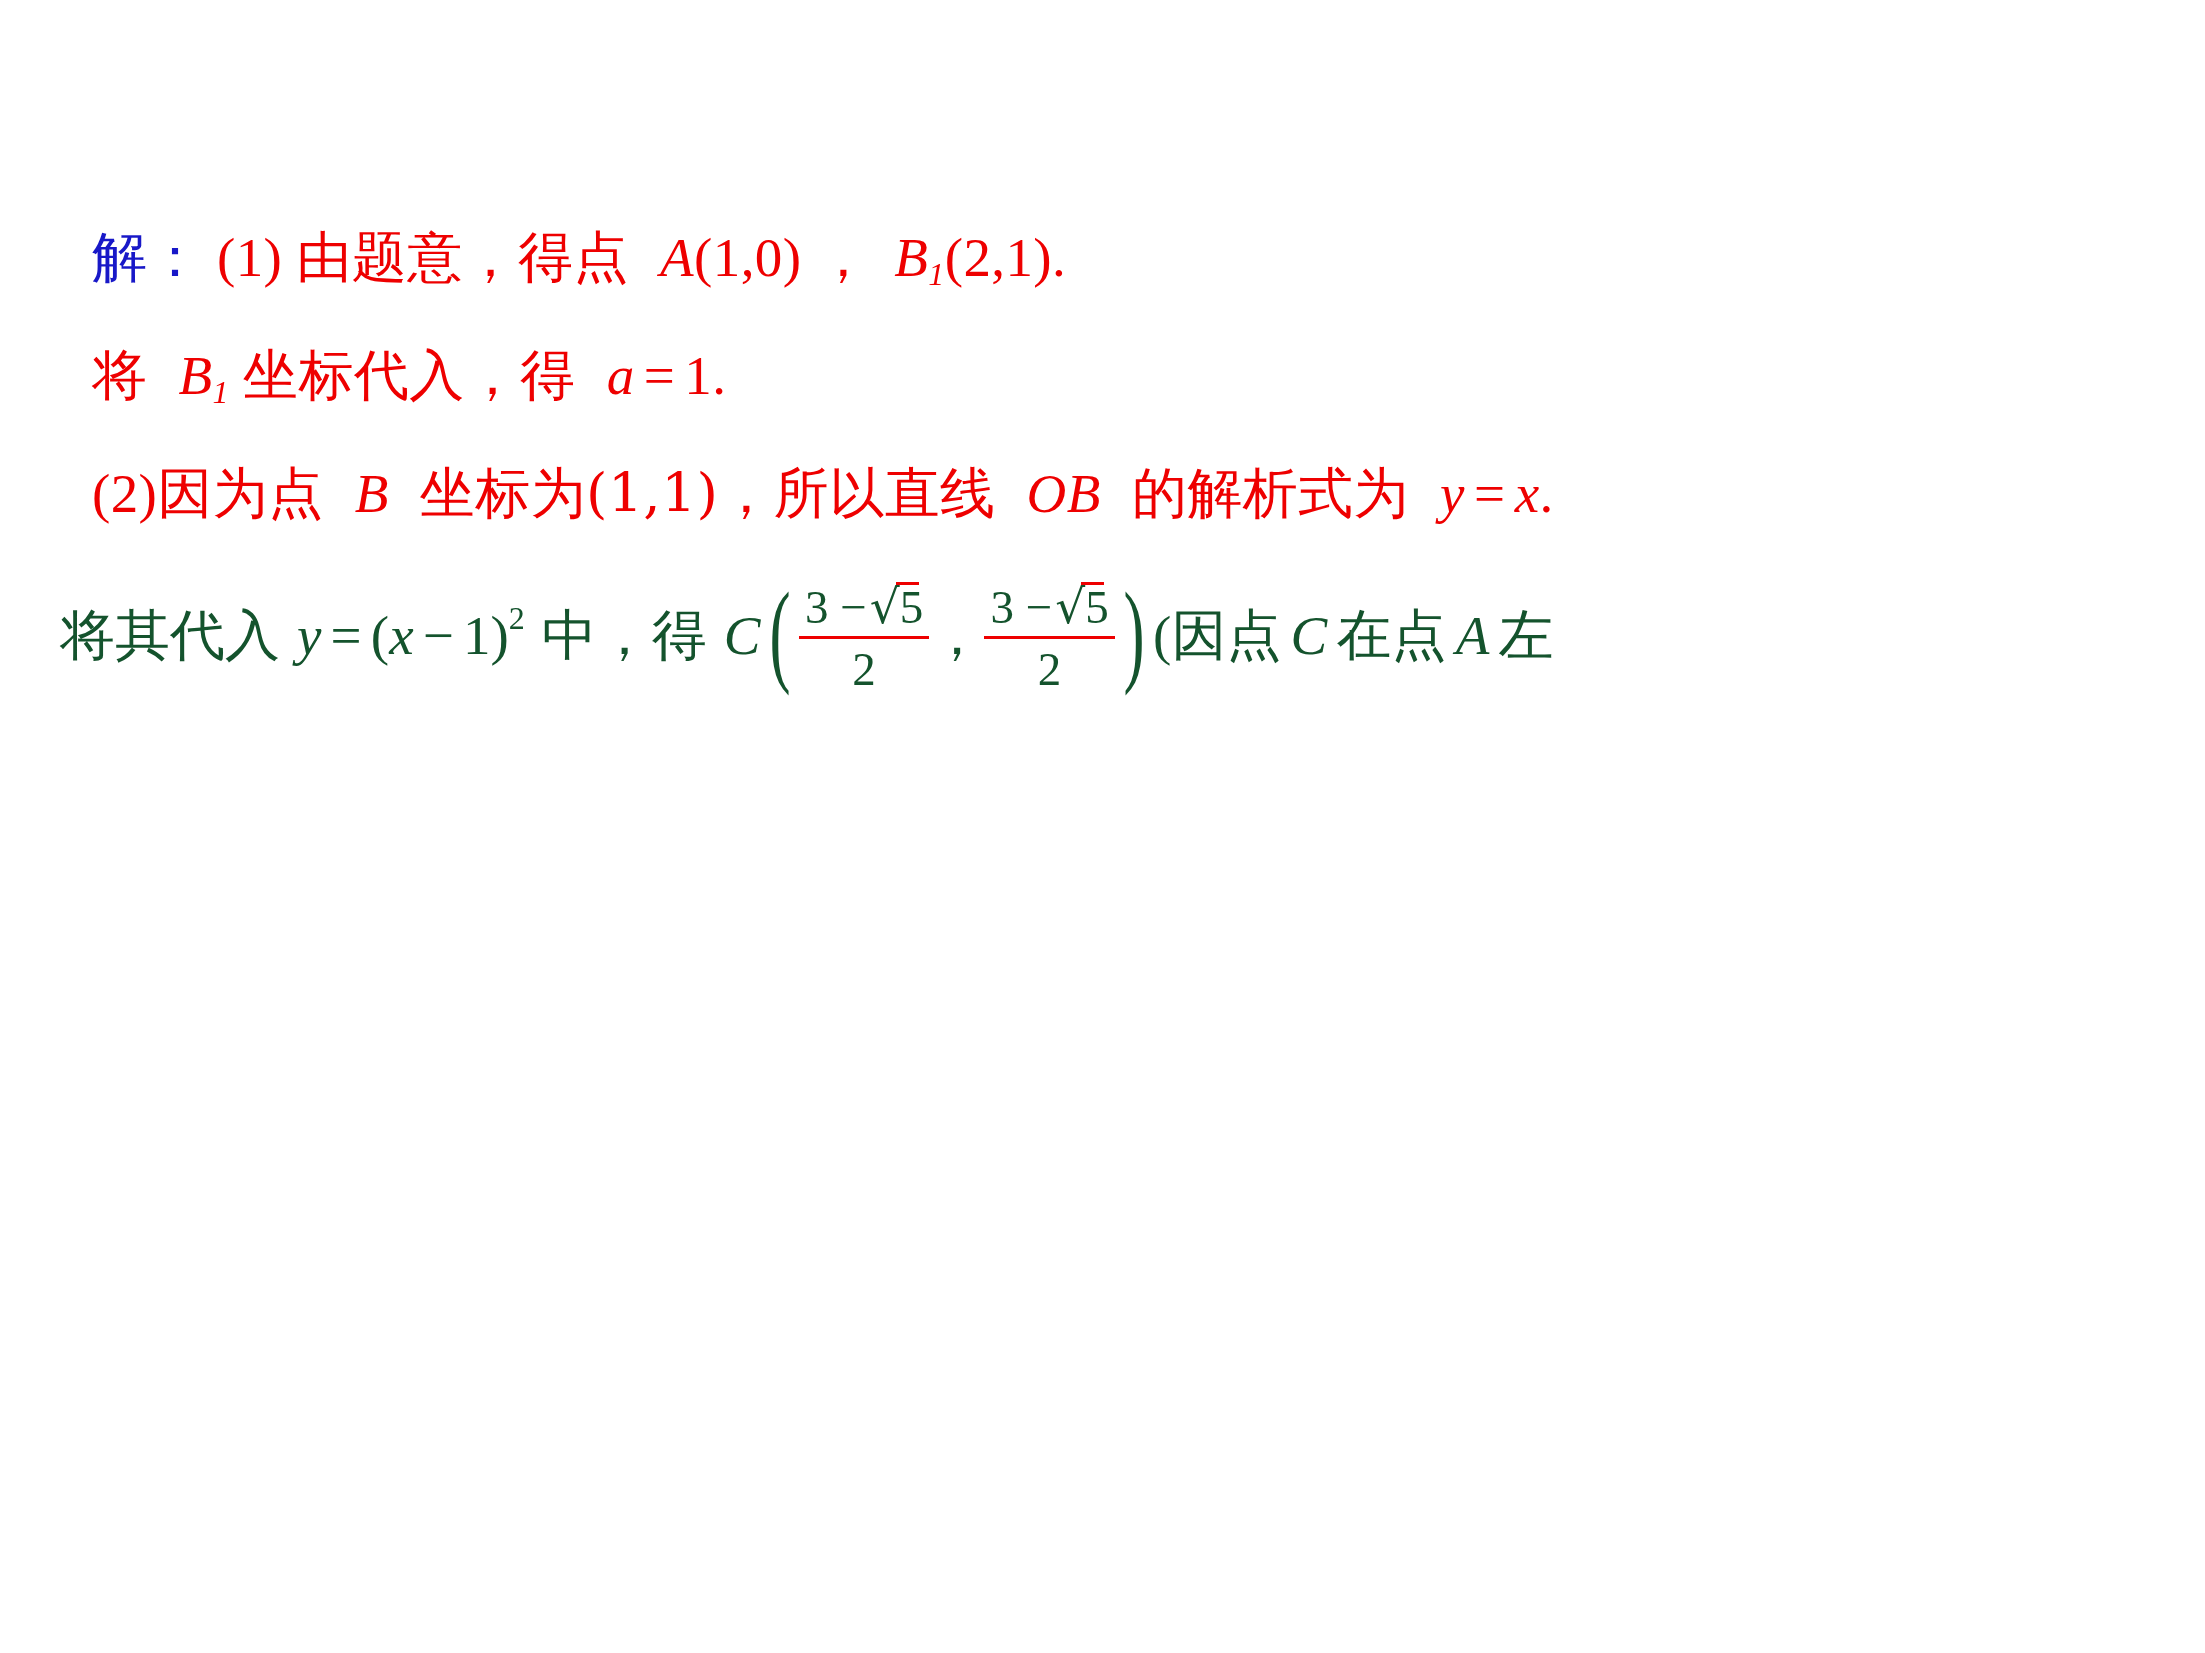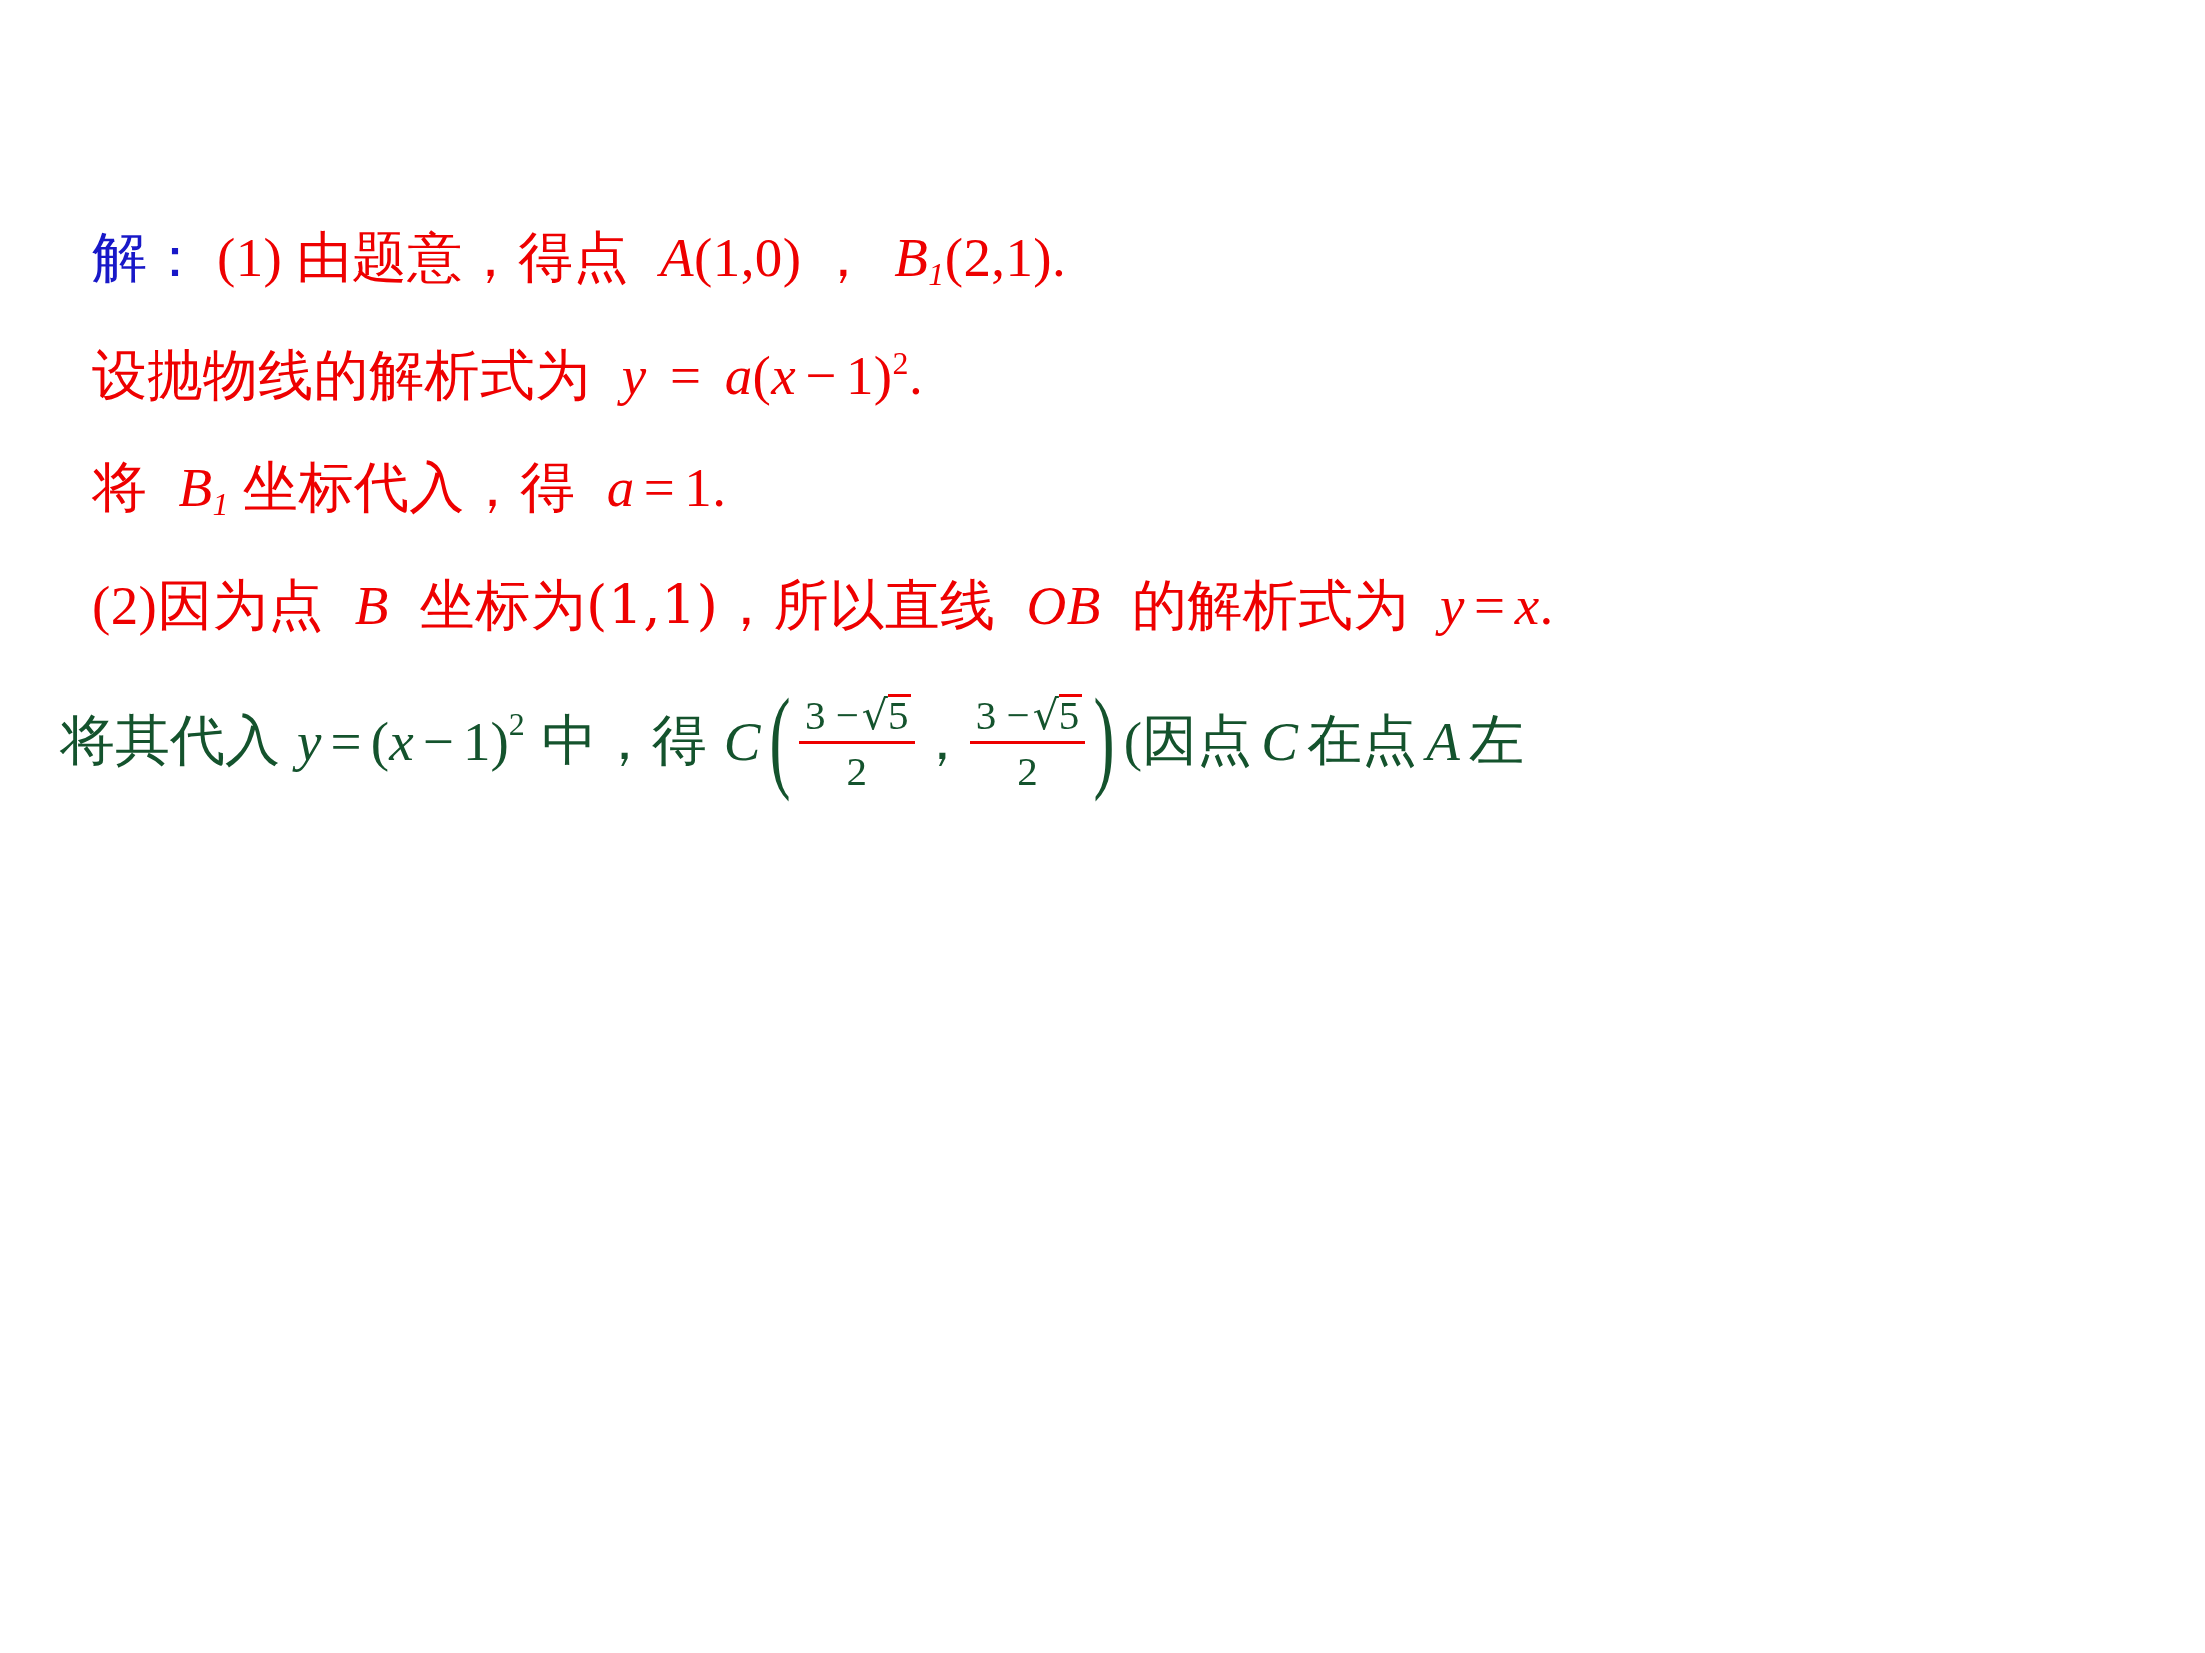--- a/index.html
+++ b/index.html
@@ -82,21 +82,21 @@
     line-height: 0.55;
     transform: scaleX(0.55);
     font-family: "Liberation Serif", serif;
     position: relative;
     top: -3.1px;
   }
   .frac {
     display: inline-block;
     text-align: center;
     vertical-align: middle;
-    font-size: 41px;
+    font-size: 47px;
     position: relative;
     top: 1.5px;
   }
   .frac .num {
     display: block;
     padding: 0 6.1px 1.5px 6.1px;
     border-bottom: 3.1px solid #ee0000;
     white-space: nowrap;
   }
   .frac .den {
@@ -129,26 +129,20 @@
 
     <div class="line">
       <span class="solve-label">解：</span>
       <span class="mn">(1)</span>
       <span class="cn">由题意，得点</span><span class="sp"></span>
       <span class="mi">A</span><span class="mn">(1,0)</span>
       <span class="cn">，</span><span class="sp-s"></span>
       <span class="mi">B</span><sub>1</sub><span class="mn">(2,1)</span><span class="mn">.</span>
     </div>
 
-    <div class="line">
-      <span class="cn">设抛物线的解析式为</span><span class="sp"></span>
-      <span class="mi">y</span><span class="sp-s"></span>
-      <span class="mn">=</span><span class="sp-s"></span>
-      <span class="mi">a</span><span class="mn">(</span><span class="mi">x</span><span class="sp-s"></span><span class="mn">−</span><span class="sp-s"></span><span class="mn">1</span><span class="mn">)</span><sup>2</sup><span class="mn">.</span>
-    </div>
 
     <div class="line">
       <span class="cn">将</span><span class="sp"></span>
       <span class="mi">B</span><sub>1</sub>
       <span class="cn">坐标代入，得</span><span class="sp"></span>
       <span class="mi">a</span><span class="sp-s"></span><span class="mn">=</span><span class="sp-s"></span><span class="mn">1</span><span class="mn">.</span>
     </div>
 
 
     <div class="line">

